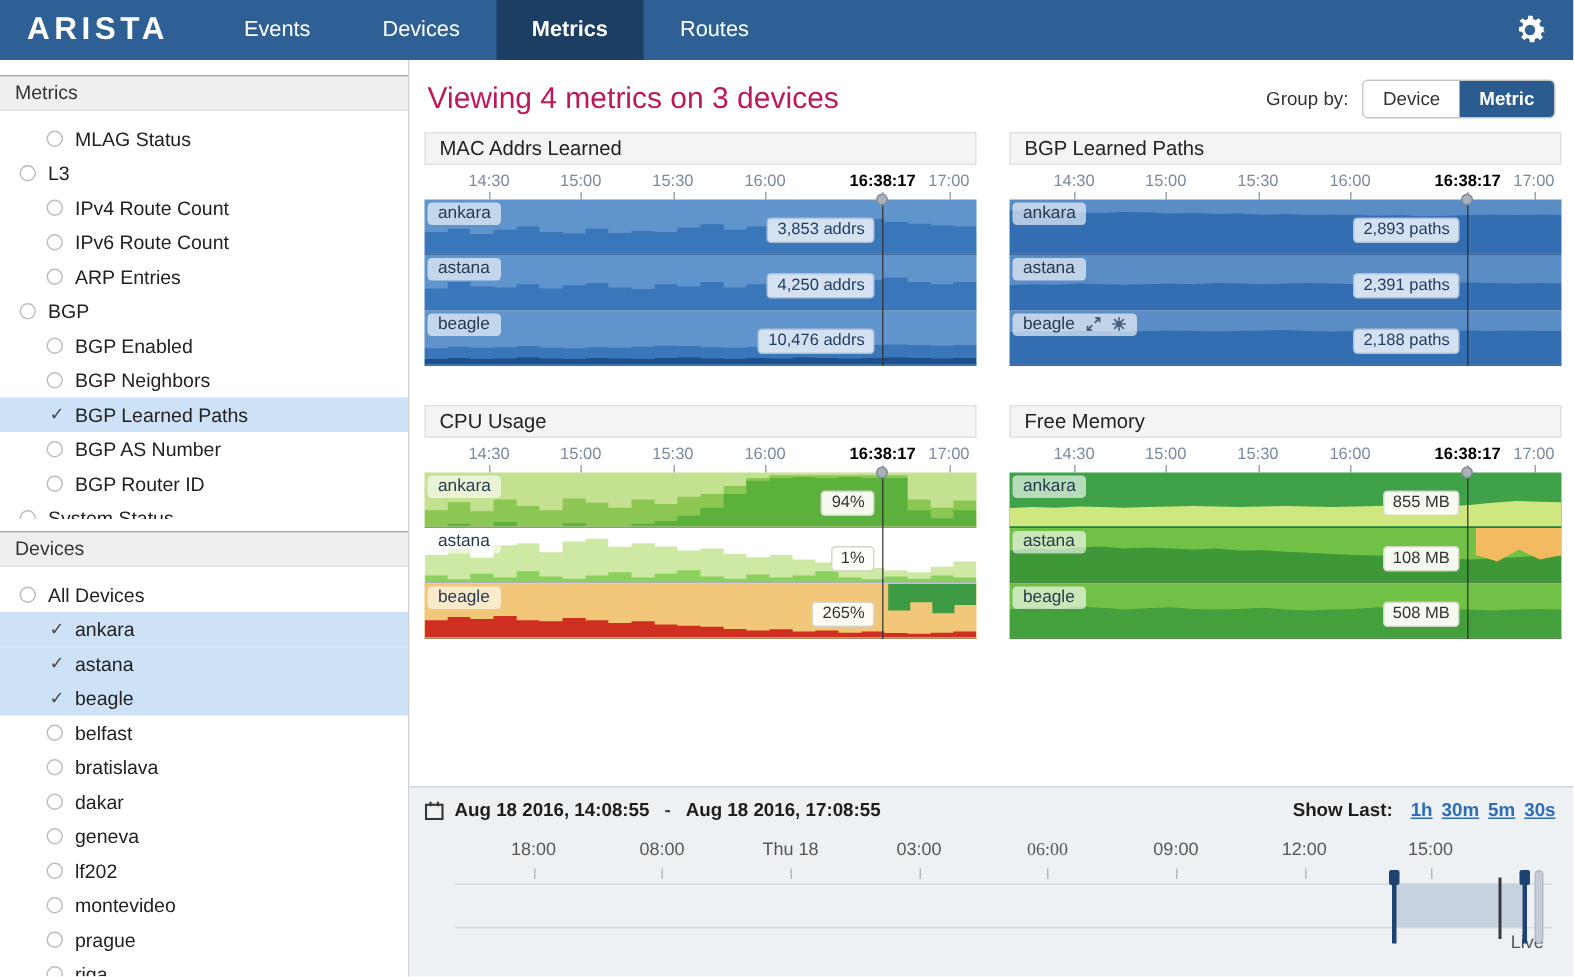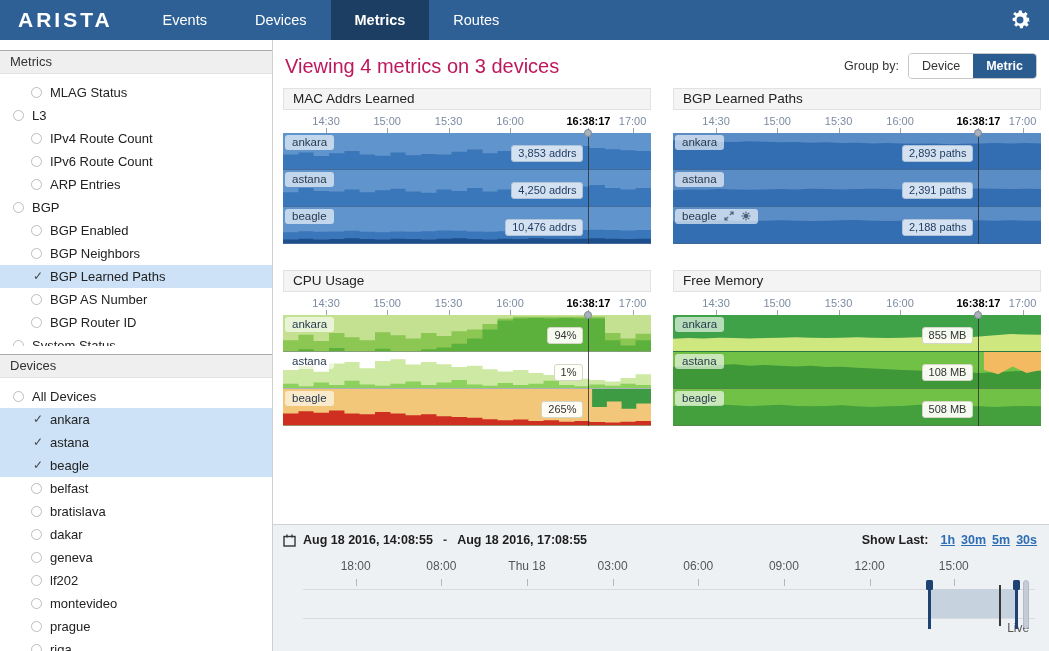--- a/index.html
+++ b/index.html
@@ -452,21 +452,21 @@
           <div class="tl-line" style="top: 30px;"></div>
           <div class="tl-line" style="top: 59px;"></div>
           <span class="tl-label" style="left: 7.2%;">18:00</span>
           <span class="tl-tick" style="left: 7.2%;"></span>
           <span class="tl-label" style="left: 18.9%;">08:00</span>
           <span class="tl-tick" style="left: 18.9%;"></span>
           <span class="tl-label" style="left: 30.6%;">Thu 18</span>
           <span class="tl-tick" style="left: 30.6%;"></span>
           <span class="tl-label" style="left: 42.3%;">03:00</span>
           <span class="tl-tick" style="left: 42.3%;"></span>
-          <span class="tl-label" style="left: 54%;">06:00</span>
+          <span class="tl-label" style="left: 54%; font-family: Liberation Serif, serif;">06:00</span>
           <span class="tl-tick" style="left: 54%;"></span>
           <span class="tl-label" style="left: 65.7%;">09:00</span>
           <span class="tl-tick" style="left: 65.7%;"></span>
           <span class="tl-label" style="left: 77.4%;">12:00</span>
           <span class="tl-tick" style="left: 77.4%;"></span>
           <span class="tl-label" style="left: 88.9%;">15:00</span>
           <span class="tl-tick" style="left: 88.9%;"></span>
           <div class="tl-brush" style="left: 85.4%; width: 11.8%;"></div>
           <div class="tl-handle" style="left: 85.4%;"></div>
           <div class="tl-handle" style="left: 97.2%;"></div>

